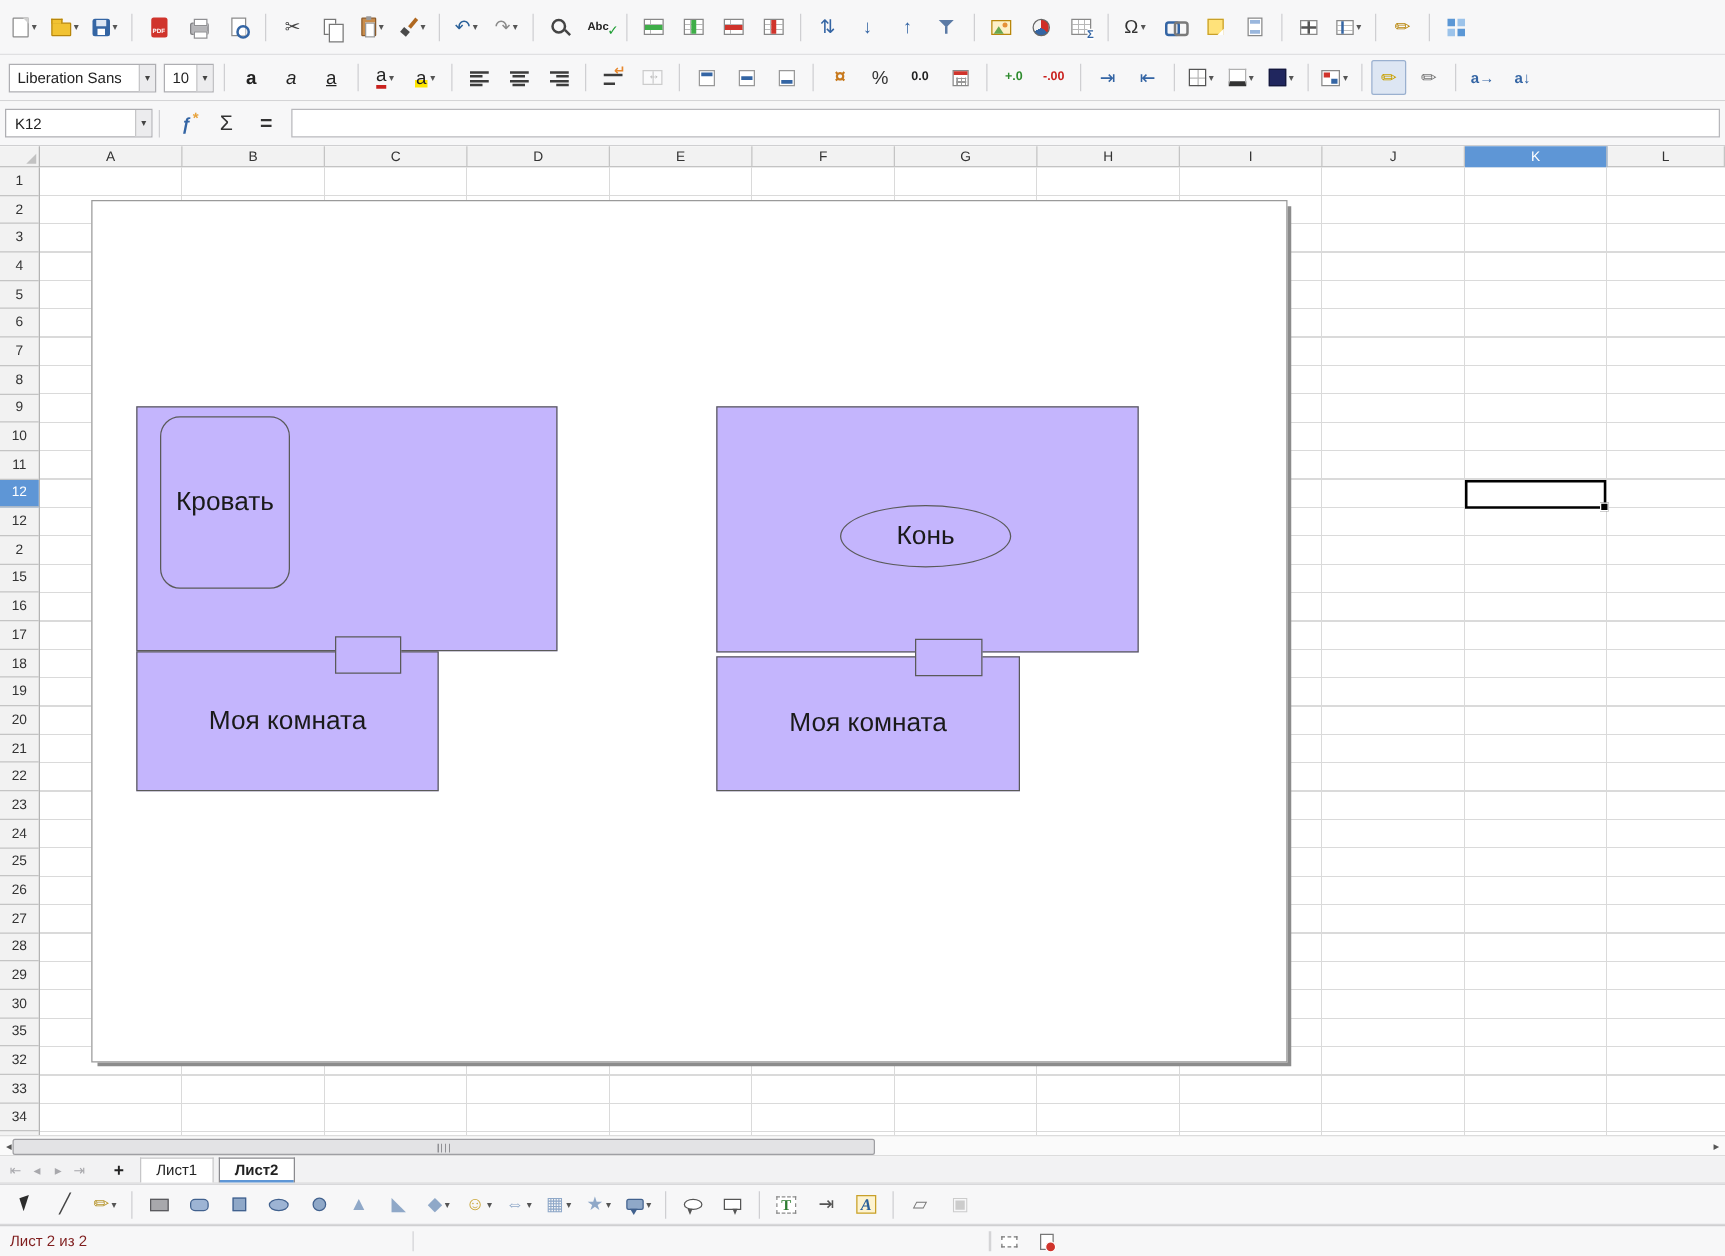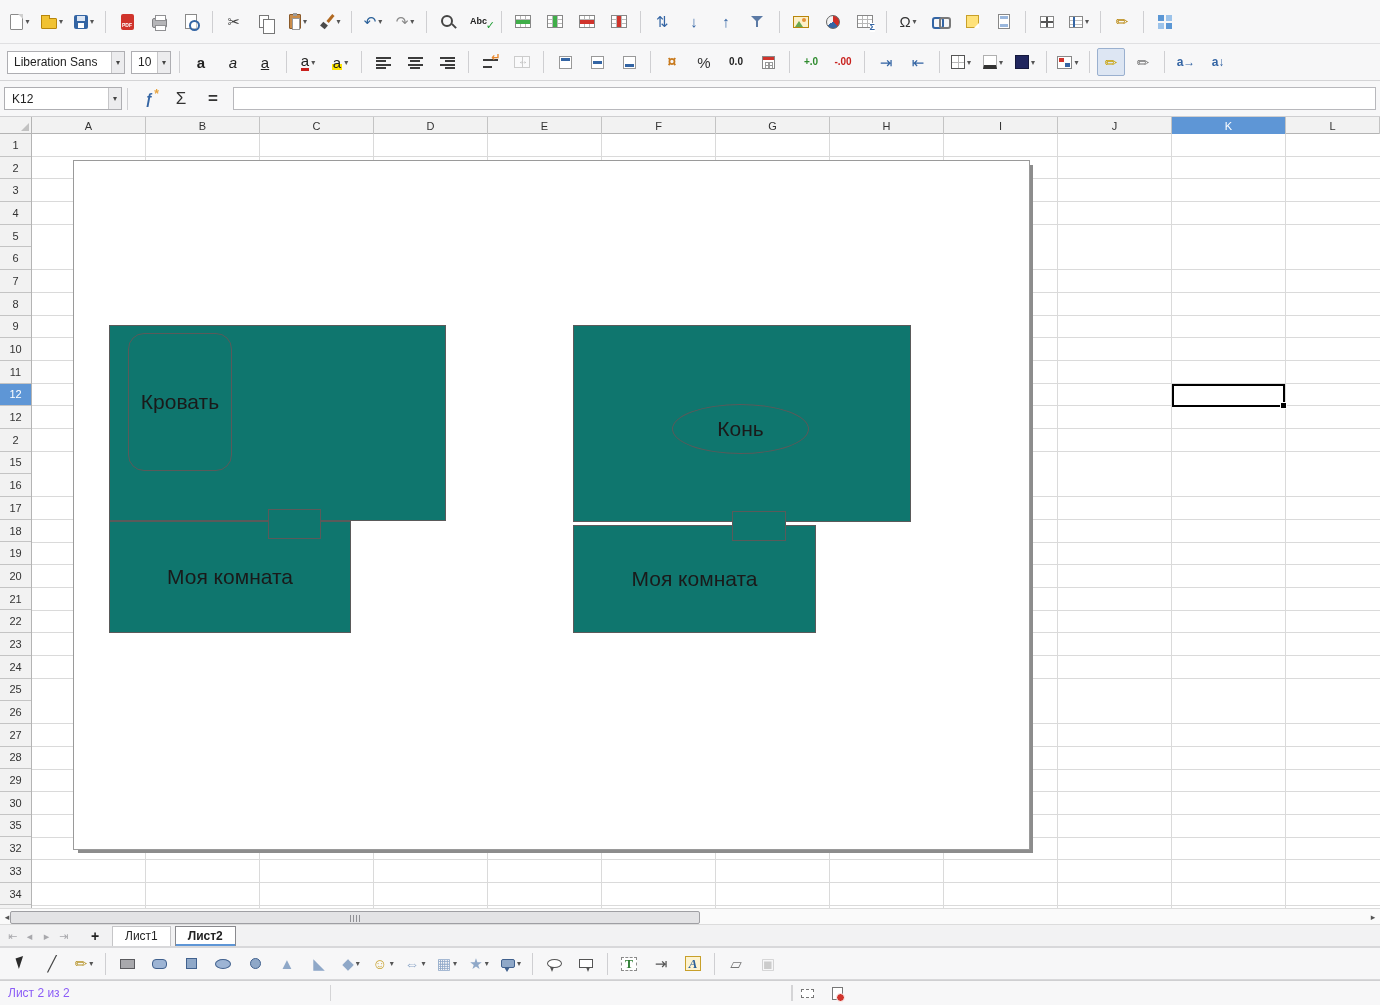--- a/index.html
+++ b/index.html
@@ -162,21 +162,21 @@
   .col-h { height:17px; border-right:1px solid #c4c4c4; font-size:11px; color:#333; display:flex; align-items:center; justify-content:center; flex:none; }
   .col-h.sel { background:#5e96d6; color:#fff; }
   .row-headers { position:absolute; left:0; top:17px; width:32px; bottom:0; background:#f2f2f2; border-right:1px solid #b4b4b4; }
   .row-h { height:22.7px; border-bottom:1px solid #c4c4c4; font-size:11px; color:#333; display:flex; align-items:center; justify-content:center; }
   .row-h.sel { background:#5e96d6; color:#fff; }
   .cells { position:absolute; left:32px; top:17px; right:0; bottom:0; background:#fff; overflow:hidden;
     background-image:repeating-linear-gradient(to right, transparent 0 113px, #dadada 113px 114px),
                      repeating-linear-gradient(to bottom, transparent 0 21.7px, #dadada 21.7px 22.7px); }
 
   .page { position:absolute; left:41px; top:26px; width:957px; height:690px; background:#fff; border:1px solid #9a9a9a; box-shadow:4px 4px 0 -1px #8c8c8c; }
-  .shape { position:absolute; background:#0f766e; border:1px solid #5a5a5a; display:flex; align-items:center; justify-content:center; font-size:21px; color:#1a1a1a; }
+  .shape { position:absolute; background:#c4b5fd; border:1px solid #5a5a5a; display:flex; align-items:center; justify-content:center; font-size:21px; color:#1a1a1a; }
   .shape.rrect { border-radius:16px; }
   .shape.ellipse { border-radius:50%; }
   .shape.conn { z-index:3; }
 
   .selection { position:absolute; left:1140px; top:250px; width:113px; height:23px; border:2px solid #000; z-index:4; }
   .selection::after { content:""; position:absolute; right:-4px; bottom:-4px; width:5px; height:5px; background:#000; border:1px solid #fff; }
 
   
   .hscroll { position:absolute; top:908px; left:0; width:1380px; height:17px; background:#fafafa; border-top:1px solid #dcdcdc; border-bottom:1px solid #dcdcdc; }
   .hs-arrow { position:absolute; top:1px; width:14px; height:14px; display:flex; align-items:center; justify-content:center; font-size:9px; color:#555; }
@@ -184,21 +184,21 @@
   .hs-thumb { position:absolute; left:10px; top:1.5px; width:690px; height:13px; background:#e3e3e5; border:1px solid #9f9fa3; border-radius:2px; }
   .hs-thumb::after { content:""; position:absolute; left:50%; top:3px; margin-left:-5px; width:10px; height:7px;
     background-image:repeating-linear-gradient(to right,#909094 0 1px,transparent 1px 3px); }
 
   .tabbar { position:absolute; top:925px; left:0; width:1380px; height:22px; background:#f2f2f3; border-bottom:1px solid #d8d8da; display:flex; align-items:center; padding-left:4px; }
   .nav-btn { width:15px; height:16px; display:inline-flex; align-items:center; justify-content:center; font-size:11px; color:#a8a8ac; margin:0 1px; }
   .add-btn { width:18px; height:16px; display:inline-flex; align-items:center; justify-content:center; font-size:14px; font-weight:bold; color:#222; margin:0 8px 0 14px; }
   .sheet-tab { height:20px; display:inline-flex; align-items:center; padding:0 12px; font-size:12px; color:#222; background:#fff; border:1px solid #c6c6c8; border-bottom:none; margin-right:4px; }
   .sheet-tab.active { font-weight:bold; border-color:#8a8a8e; box-shadow:inset 0 -2px 0 #5e96d6; }
 
-  .statusbar { position:absolute; top:980px; left:0; width:1380px; height:25px; background:#f7f7f8; border-top:1px solid #cfcfd1; display:flex; align-items:center; font-size:12px; color:#8b5cf6; }
+  .statusbar { position:absolute; top:980px; left:0; width:1380px; height:25px; background:#f7f7f8; border-top:1px solid #cfcfd1; display:flex; align-items:center; font-size:12px; color:#7f1d1d; }
   .sb-cell { padding:0 8px; height:100%; display:flex; align-items:center; }
   .sb-sep { width:1px; height:16px; background:#d4d4d6; }
   .sb-sheetinfo { width:330px; }
   .sb-spacer { width:460px; }
   .sb-style { width:380px; }
   .sb-icons { display:flex; align-items:center; gap:18px; margin-left:8px; }
 </style>
 </head>
 <body>
 

